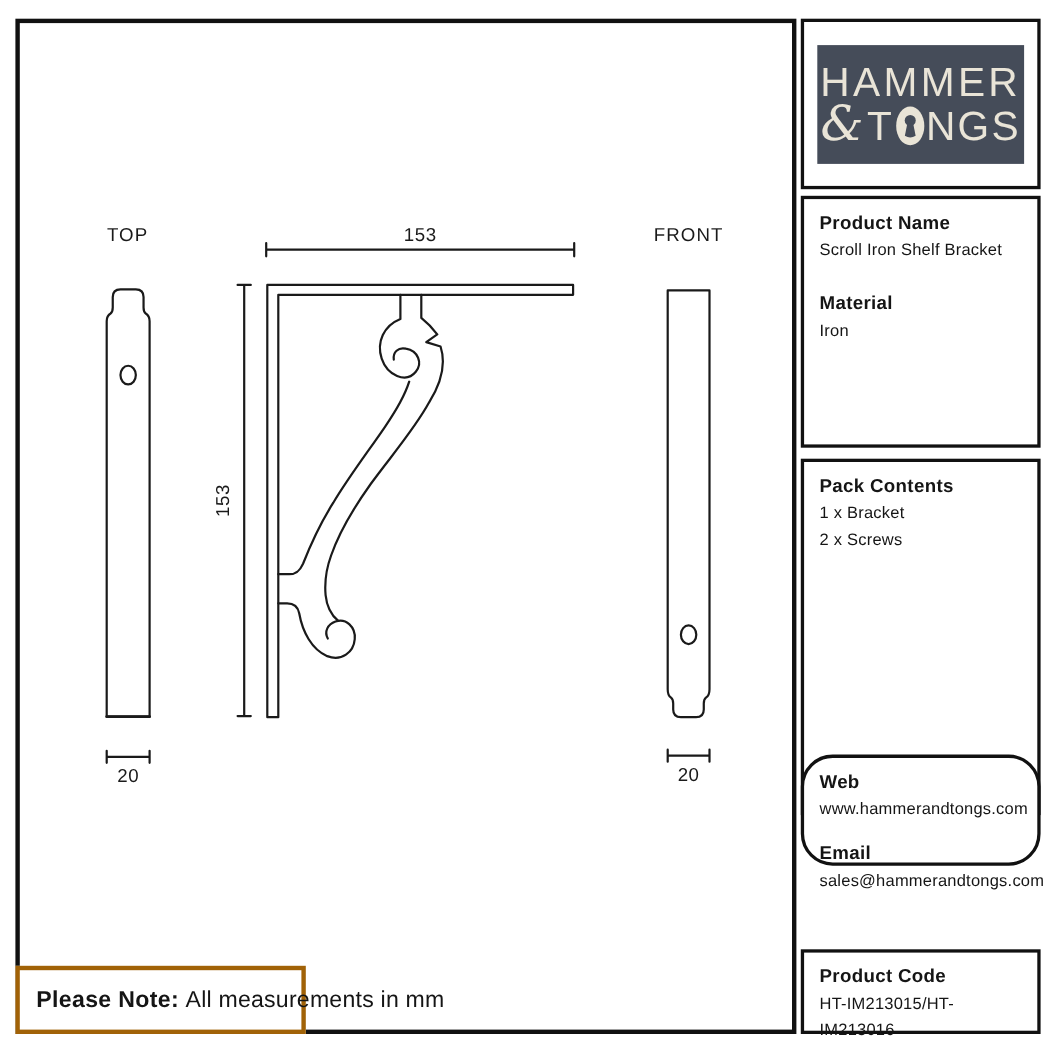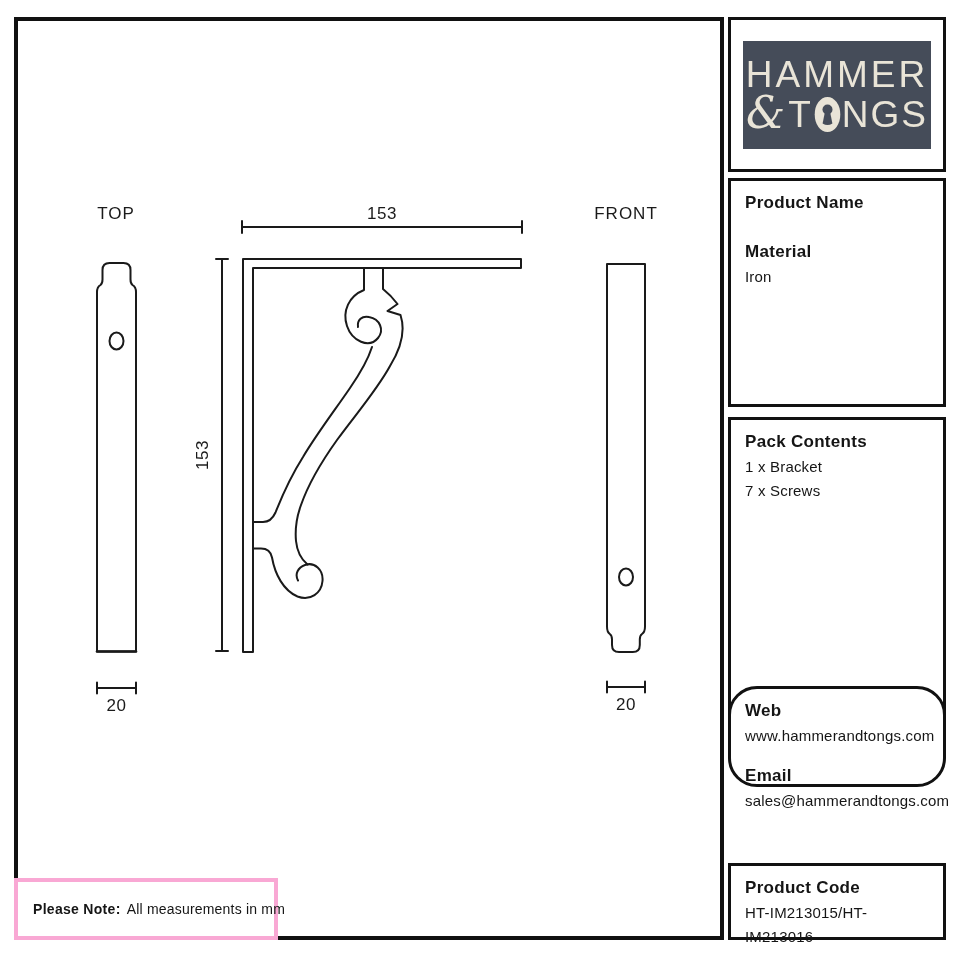--- a/index.html
+++ b/index.html
@@ -7,22 +7,22 @@
     width:960px;height:960px;position:relative;background:#ffffff;
     font-family:"Liberation Sans", sans-serif;color:#151515;
     -webkit-font-smoothing:antialiased;
   }
   .abs{position:absolute;box-sizing:border-box;}
   
   .main-box{left:14px;top:17px;width:710px;height:923px;border:4px solid #111;background:#fff;}
   .draw-svg{left:0;top:0;width:960px;height:960px;pointer-events:none;z-index:2;}
   
   .note-box{
-    left:14px;top:878px;width:264px;height:62px;border:4px solid #f9a8d4;background:#fff;z-index:4;
-    display:flex;align-items:center;padding-left:15px;font-size:14px;letter-spacing:.2px;white-space:nowrap;
+    left:14px;top:878px;width:264px;height:62px;border:4px solid #a16207;background:#fff;z-index:4;
+    display:flex;align-items:center;padding-left:15px;font-size:21px;letter-spacing:.2px;white-space:nowrap;
   }
   .note-box b{margin-right:6px;letter-spacing:.3px;}
   
   .panel{left:728px;width:218px;border:3px solid #111;background:#fff;z-index:3;padding:12px 14px;}
   .panel h3{margin:0 0 3px 0;font-size:17px;font-weight:700;letter-spacing:.3px;}
   .panel .val{font-size:15px;letter-spacing:.2px;line-height:24px;margin:0;}
   .gap{height:26px;}
   .panel-logo{top:17px;height:155px;padding:0;}
   .panel-product{top:178px;height:229px;}
   .panel-pack{top:417px;height:324px;}
@@ -106,29 +106,30 @@
         <circle cx="13.5" cy="13.5" r="5" fill="#454c59"></circle>
         <path d="M 10.8 16.5 L 8.6 27.5 Q 13.5 30.5 18.4 27.5 L 16.2 16.5 Z" fill="#454c59"></path>
       </svg>
       <span class="logo-t2">NGS</span>
     </div>
   </div>
 </div>
 
 <div class="abs panel panel-product">
   <h3>Product Name</h3>
+  <p class="val">Scroll Iron Shelf Bracket</p>
   <div class="gap"></div>
   <h3>Material</h3>
   <p class="val">Iron</p>
 </div>
 
 <div class="abs panel panel-pack">
   <h3>Pack Contents</h3>
   <p class="val">1 x Bracket</p>
-  <p class="val">7 x Screws</p>
+  <p class="val">2 x Screws</p>
 </div>
 
 <div class="abs panel panel-web">
   <h3>Web</h3>
   <p class="val">www.hammerandtongs.com</p>
   <div class="gap" style="height:18px;"></div>
   <h3>Email</h3>
   <p class="val">sales@hammerandtongs.com</p>
 </div>
 

